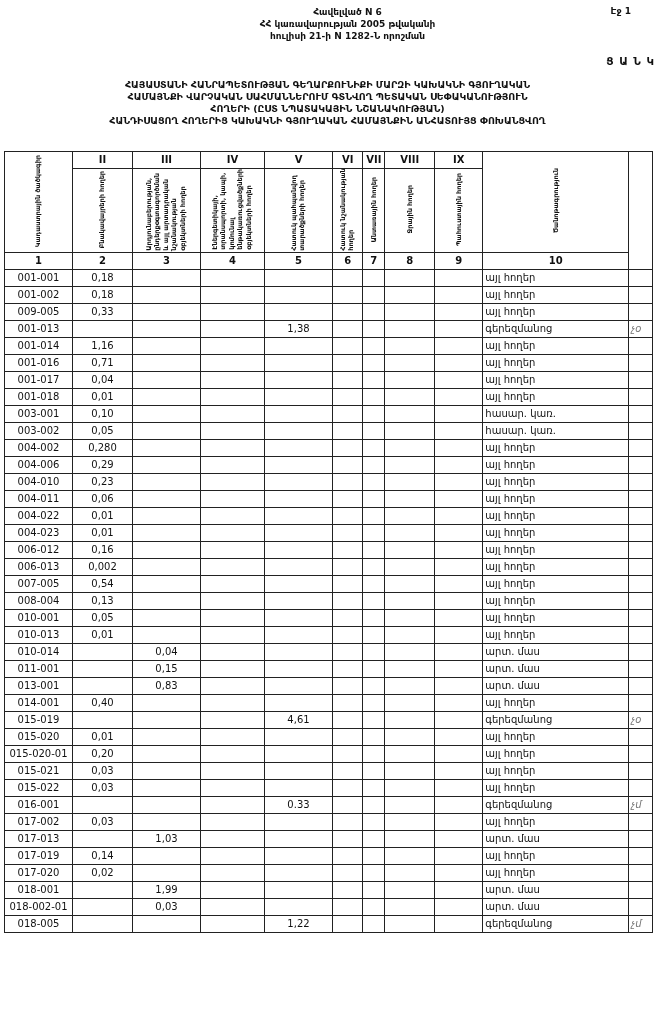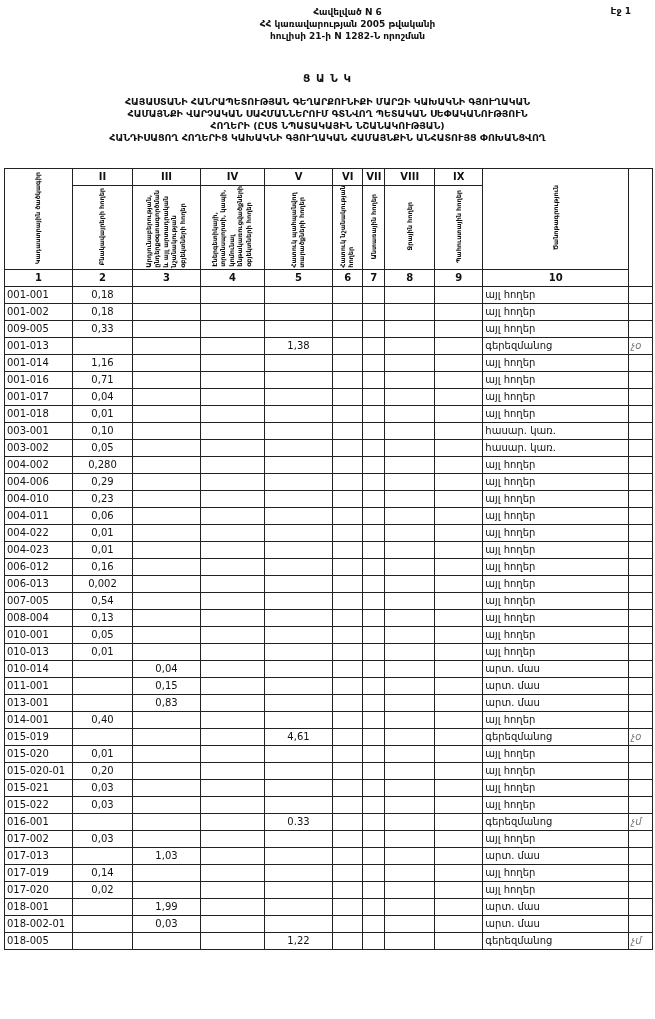--- a/index.html
+++ b/index.html
@@ -22,24 +22,24 @@
     padding-left: 40px;
   }
   .page-label {
     position: absolute;
     top: 6px;
     right: 24px;
     font-size: 9px;
     font-weight: bold;
   }
   .doc-title {
-    text-align: center;
+    text-align: right;
     font-size: 10.5px;
     font-weight: bold;
-    margin-top: 30px;
+    margin-top: 13px;
     letter-spacing: 1px;
   }
   .subtitle {
     text-align: center;
     font-size: 9.5px;
     font-weight: bold;
     line-height: 1.25;
     margin-top: 12px;
   }
   table.main {
@@ -63,21 +63,21 @@
     font-size: 6.5px;
     font-weight: bold;
     line-height: 1.3;
     white-space: normal;
     display: inline-block;
     max-height: 96px;
     text-align: left;
   }
   td.span-td .vh { max-height: 110px; }
   td.num     { text-align: center; font-size: 9px; font-weight: bold; height: 14px; }
-  td.code    { }
+  td.code    { text-align: center; }
   td.val     { text-align: center; }
   td.note-cell { text-align: left; padding-left: 3px; }
   td.mark-td {
     border: none;
     color: #777;
     font-size: 9px;
     text-align: left;
     padding-left: 4px;
     font-style: italic;
   }

